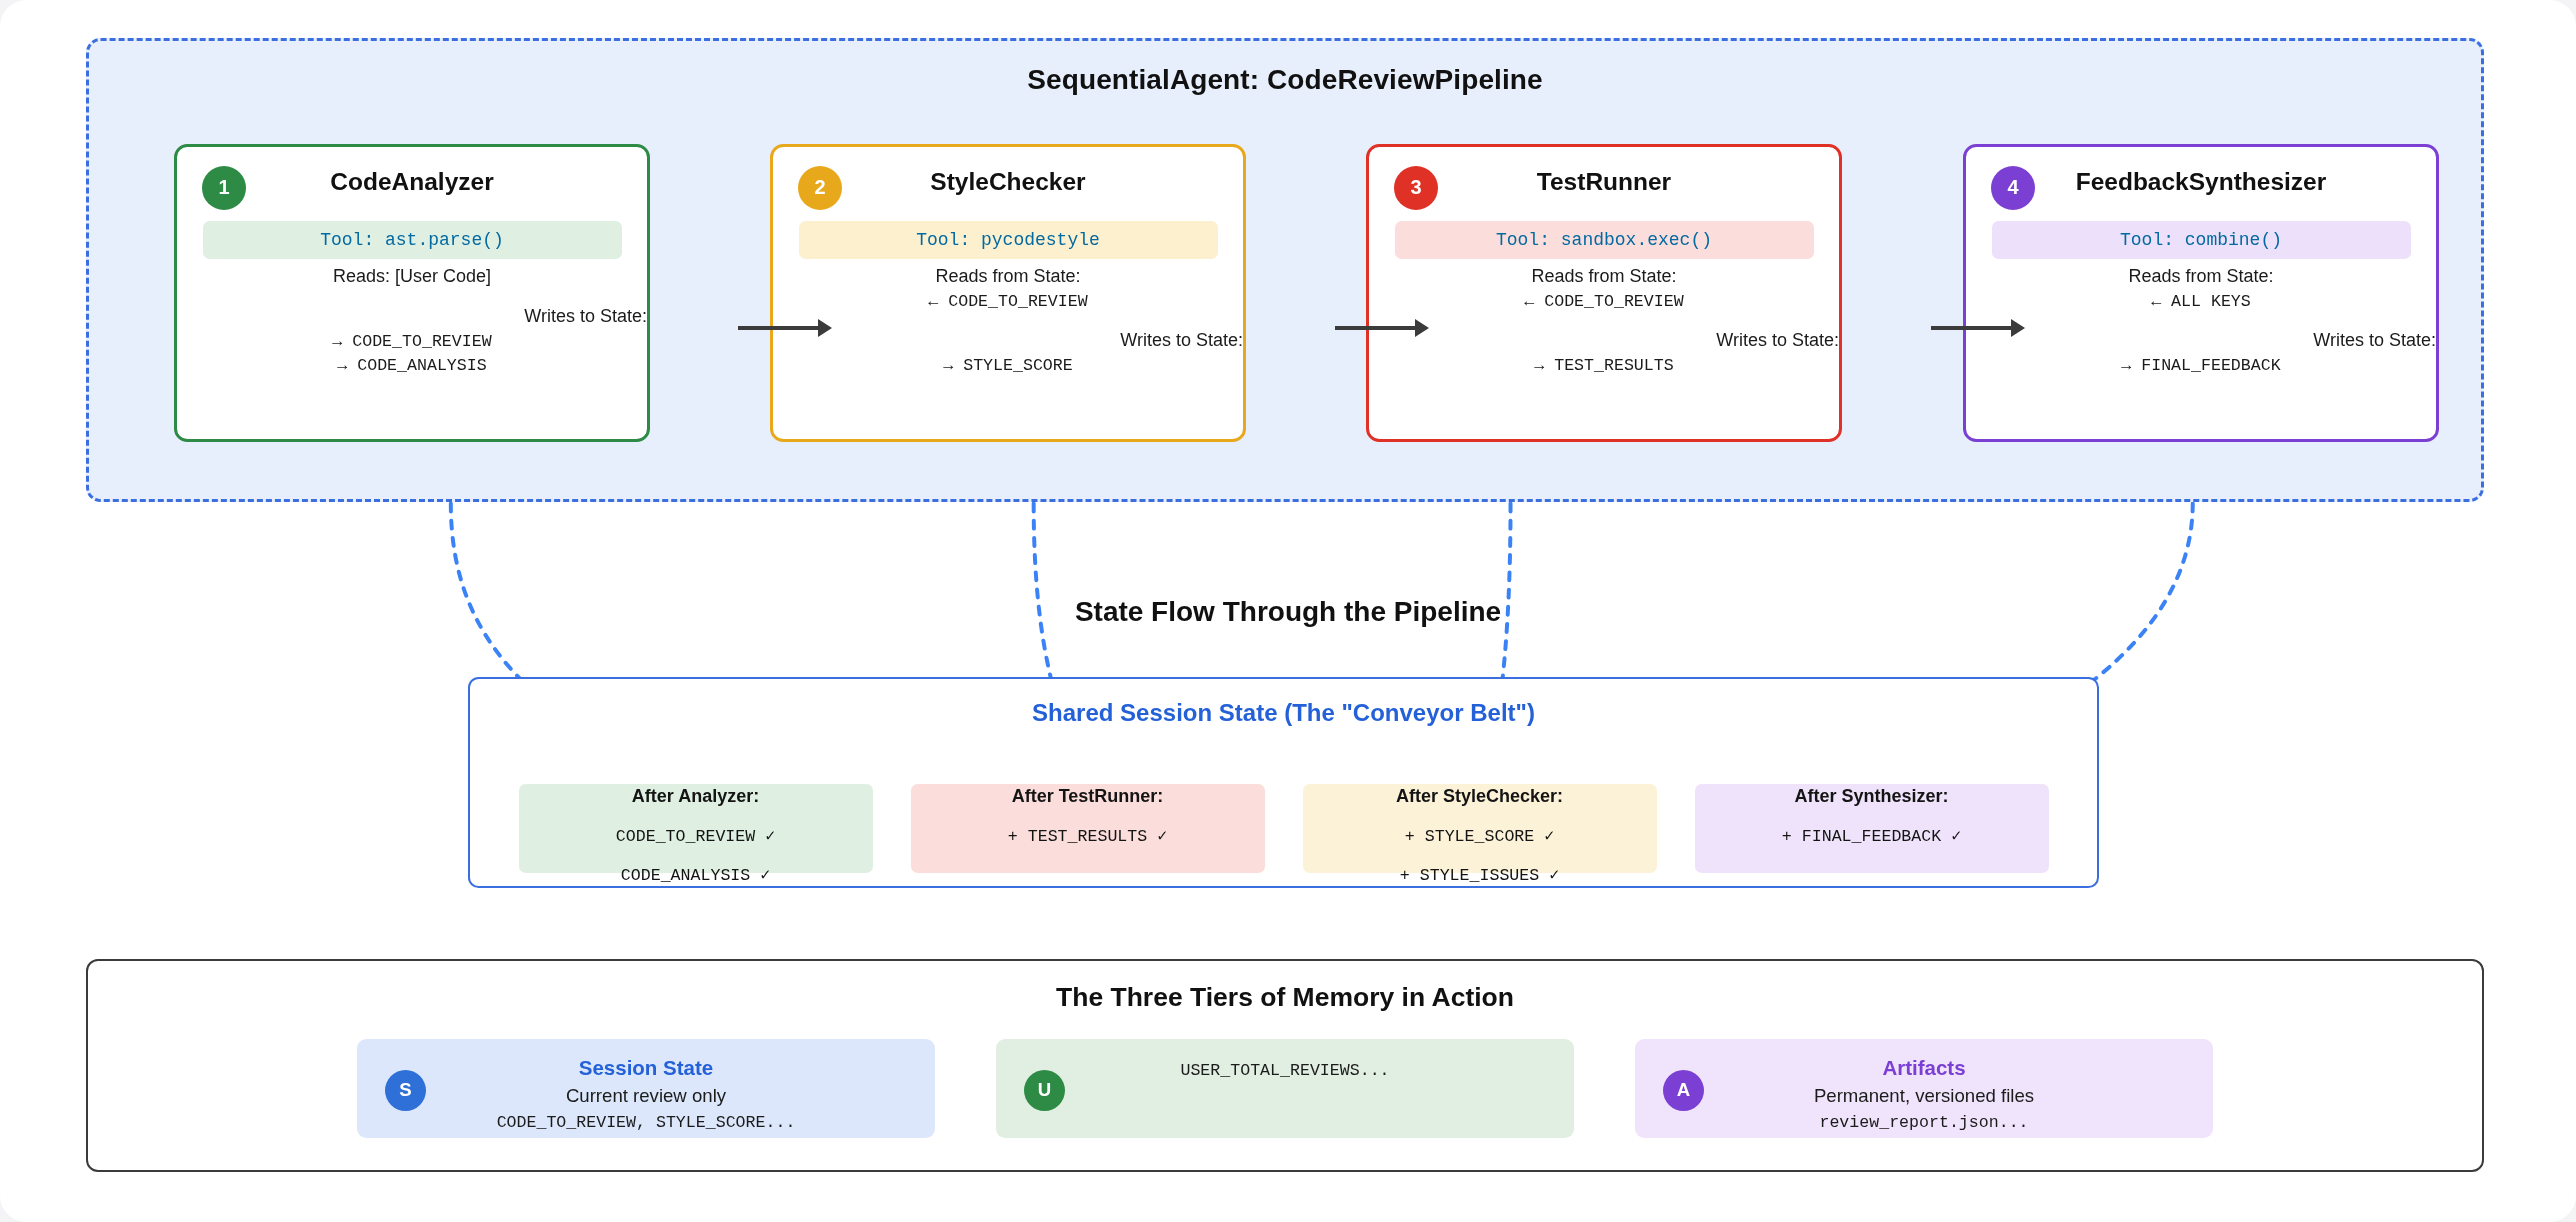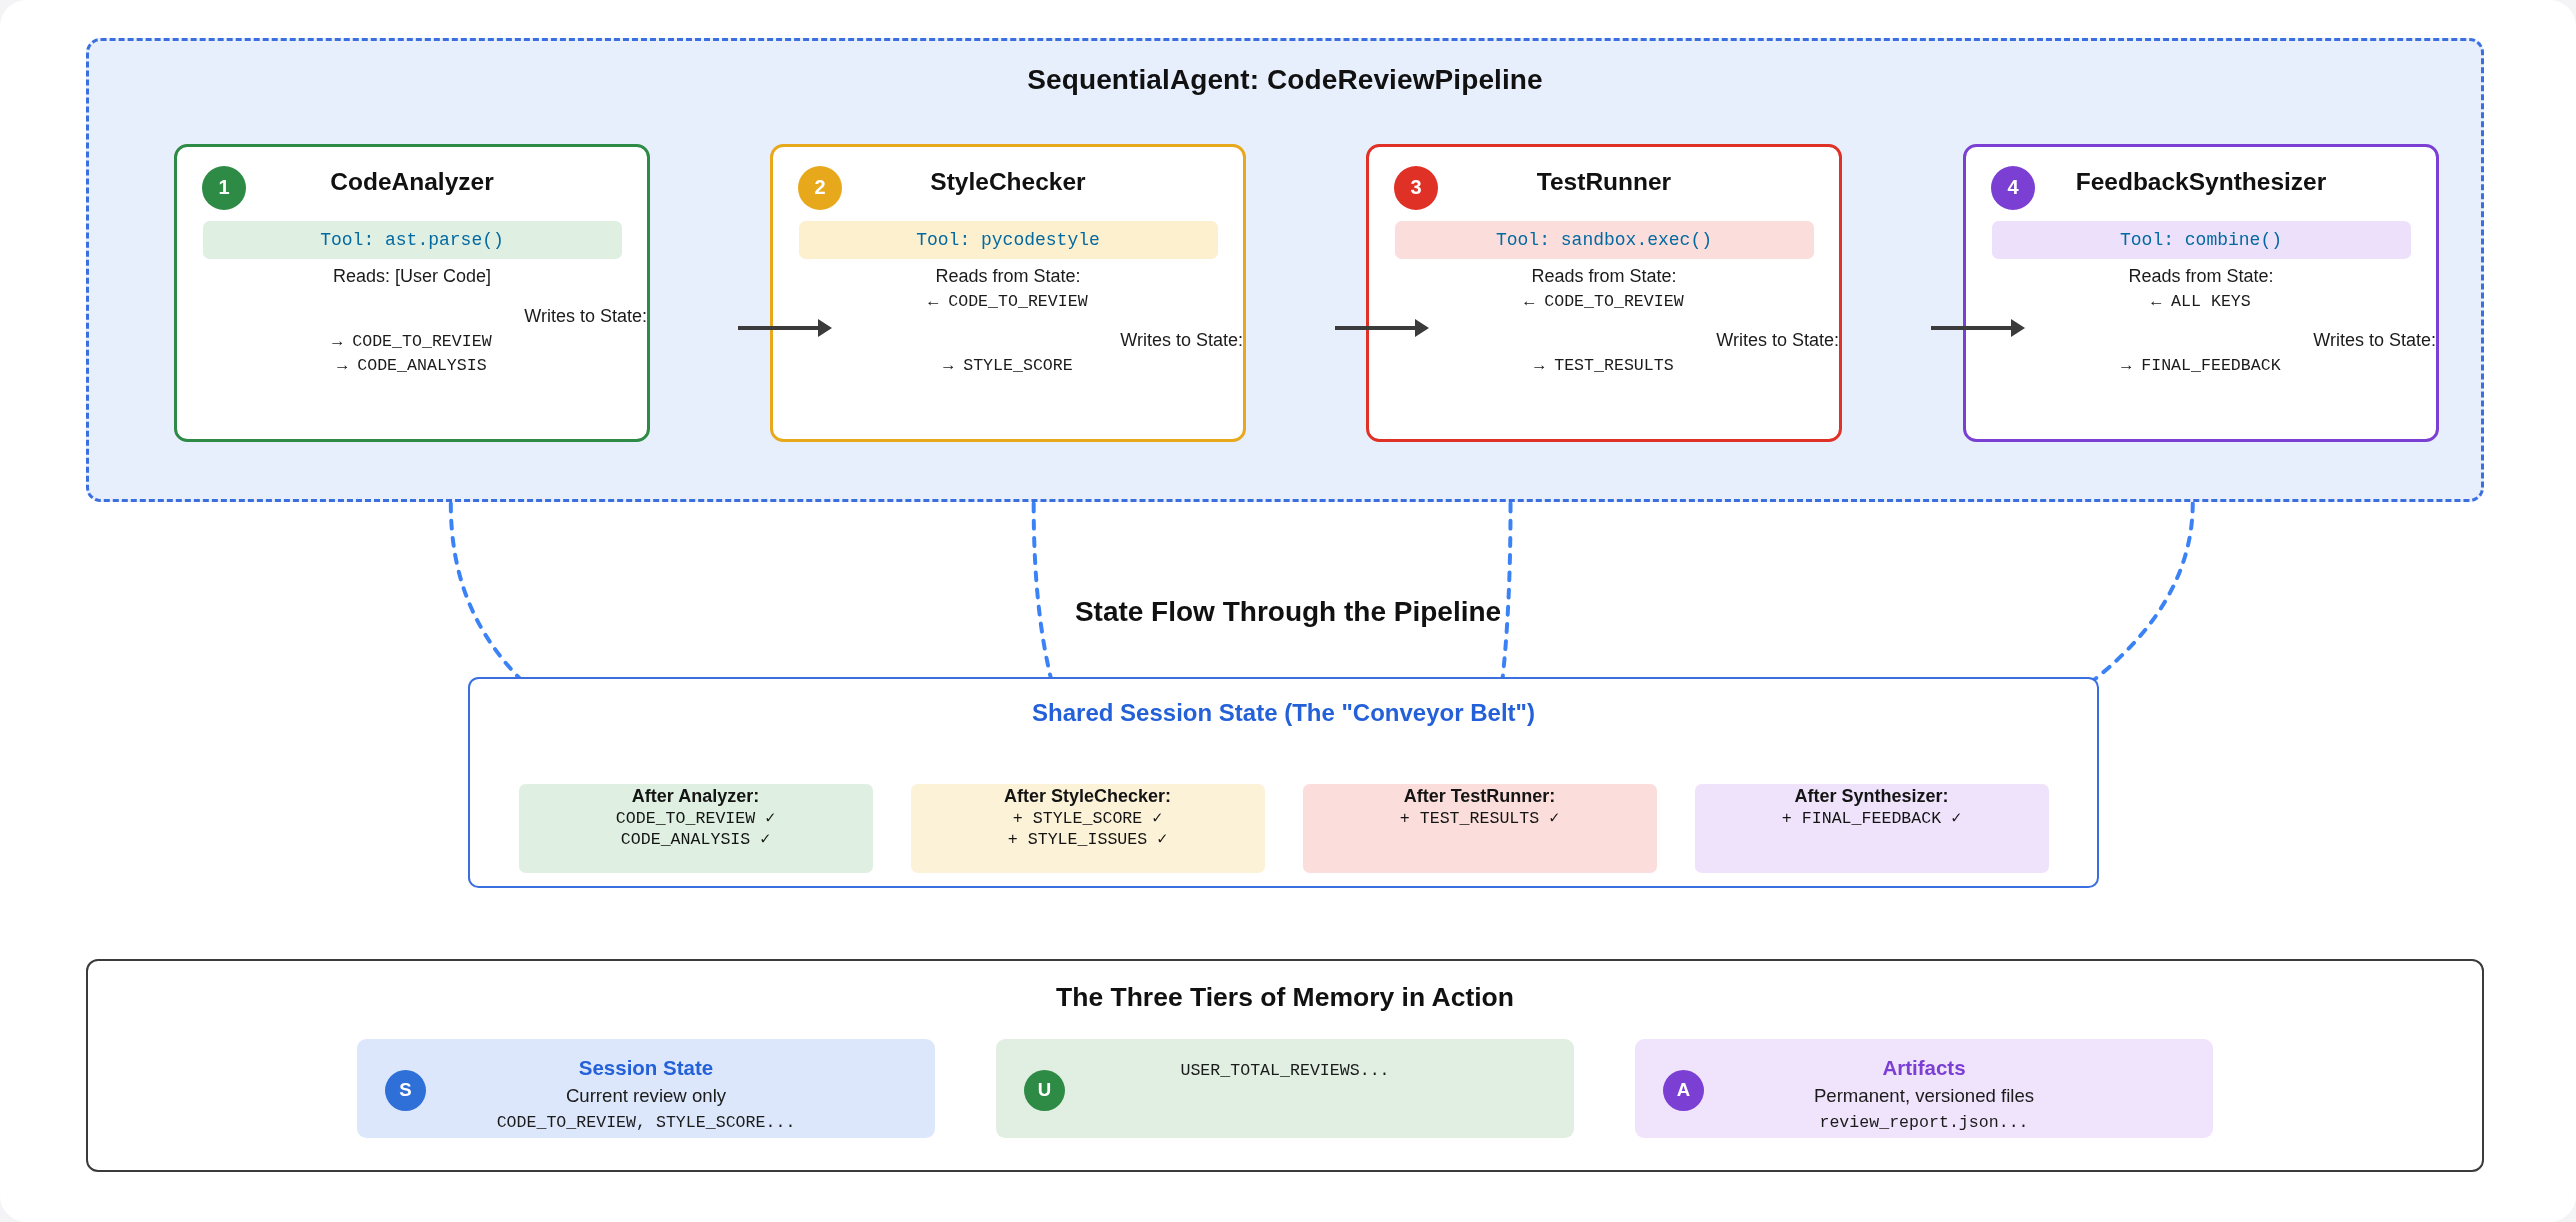--- a/index.html
+++ b/index.html
@@ -206,21 +206,21 @@
   .state-head {
     text-align: center;
     font-size: 18px;
     font-weight: bold;
     color: #141414;
   }
   .state-line {
     text-align: center;
     font-size: 16.6px;
     color: #141414;
-    margin-top: 1px;
+    margin-top: 19px;
   }
 
   
   .connectors {
     position: absolute;
     left: 0;
     top: 0;
     width: 2576px;
     height: 1222px;
     pointer-events: none;
@@ -374,28 +374,28 @@
   <div class="stateflow-title">State Flow Through the Pipeline</div>
 
   <div class="shared">
     <div class="shared-title">Shared Session State (The "Conveyor Belt")</div>
     <div class="shared-row">
       <div class="state-box sb1">
         <div class="state-head">After Analyzer:</div>
         <div class="state-line mono">CODE_TO_REVIEW ✓</div>
         <div class="state-line mono">CODE_ANALYSIS ✓</div>
       </div>
+      <div class="state-box sb3">
+        <div class="state-head">After TestRunner:</div>
+        <div class="state-line mono">+ TEST_RESULTS ✓</div>
+      </div>
       <div class="state-box sb2">
         <div class="state-head">After StyleChecker:</div>
         <div class="state-line mono">+ STYLE_SCORE ✓</div>
         <div class="state-line mono">+ STYLE_ISSUES ✓</div>
-      </div>
-      <div class="state-box sb3">
-        <div class="state-head">After TestRunner:</div>
-        <div class="state-line mono">+ TEST_RESULTS ✓</div>
       </div>
       <div class="state-box sb4">
         <div class="state-head">After Synthesizer:</div>
         <div class="state-line mono">+ FINAL_FEEDBACK ✓</div>
       </div>
     </div>
   </div>
 
   <div class="memory">
     <div class="memory-title">The Three Tiers of Memory in Action</div>

